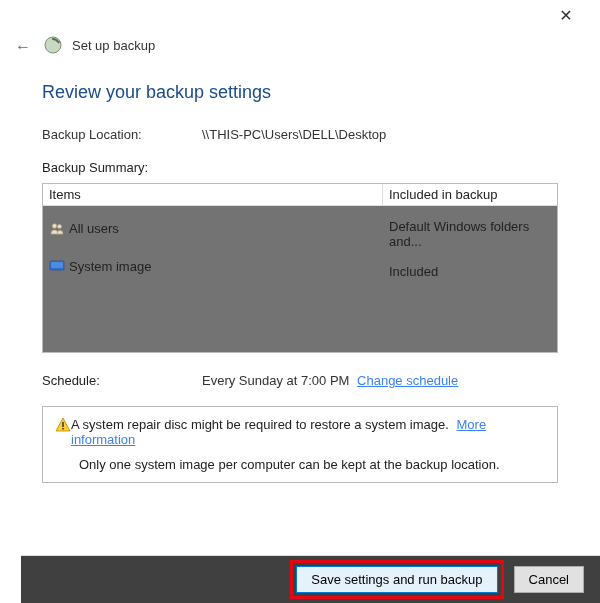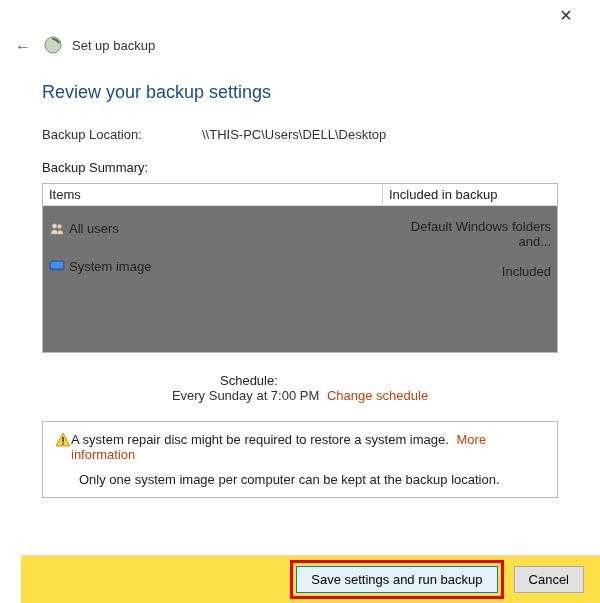--- a/index.html
+++ b/index.html
@@ -78,49 +78,47 @@
     .summary-header {
       display: flex;
       border-bottom: 1px solid #ddd;
       background: #fff;
     }
     .col-items { width: 340px; padding: 3px 6px; border-right: 1px solid #ddd; }
     .col-included { flex: 1; padding: 3px 6px; }
     .summary-row {
       display: flex;
       align-items: center;
-      text-align: right;
     }
     .cell-items {
       width: 340px;
       padding: 2px 6px;
       display: flex;
       align-items: center;
       gap: 4px;
     }
     .cell-included { flex: 1; padding: 2px 6px; margin-top: 11px; }
     .row-icon {
       width: 16px;
       height: 16px;
       display: inline-flex;
       align-items: center;
       justify-content: center;
       flex-shrink: 0;
     }
     .schedule-row {
       display: flex;
-      align-items: center;
       font-size: 13px;
       margin-bottom: 18px;
-      flex-direction: column;
     }
     .schedule-label { width: 160px; }
     .schedule-value { color: #333; }
     .link {
-      color: #c2410c;
+      color: #3b82f6;
+      text-decoration: underline;
       cursor: pointer;
       margin-left: 4px;
     }
     .notice-box {
       border: 1px solid #bbb;
       padding: 10px 12px;
       font-size: 13px;
     }
     .notice-line1 {
       display: flex;
@@ -135,21 +133,21 @@
     }
     .notice-line2 {
       padding-left: 24px;
     }
     .footer {
       position: absolute;
       left: 0;
       right: 0;
       bottom: 0;
       height: 48px;
-      background: #fde047;
+      background: #404040;
       border-top: 1px solid #ddd;
       display: flex;
       align-items: center;
       justify-content: flex-end;
       padding-right: 16px;
       gap: 10px;
       margin-left: 21px;
     }
     .btn {
       background: #e1e1e1;

